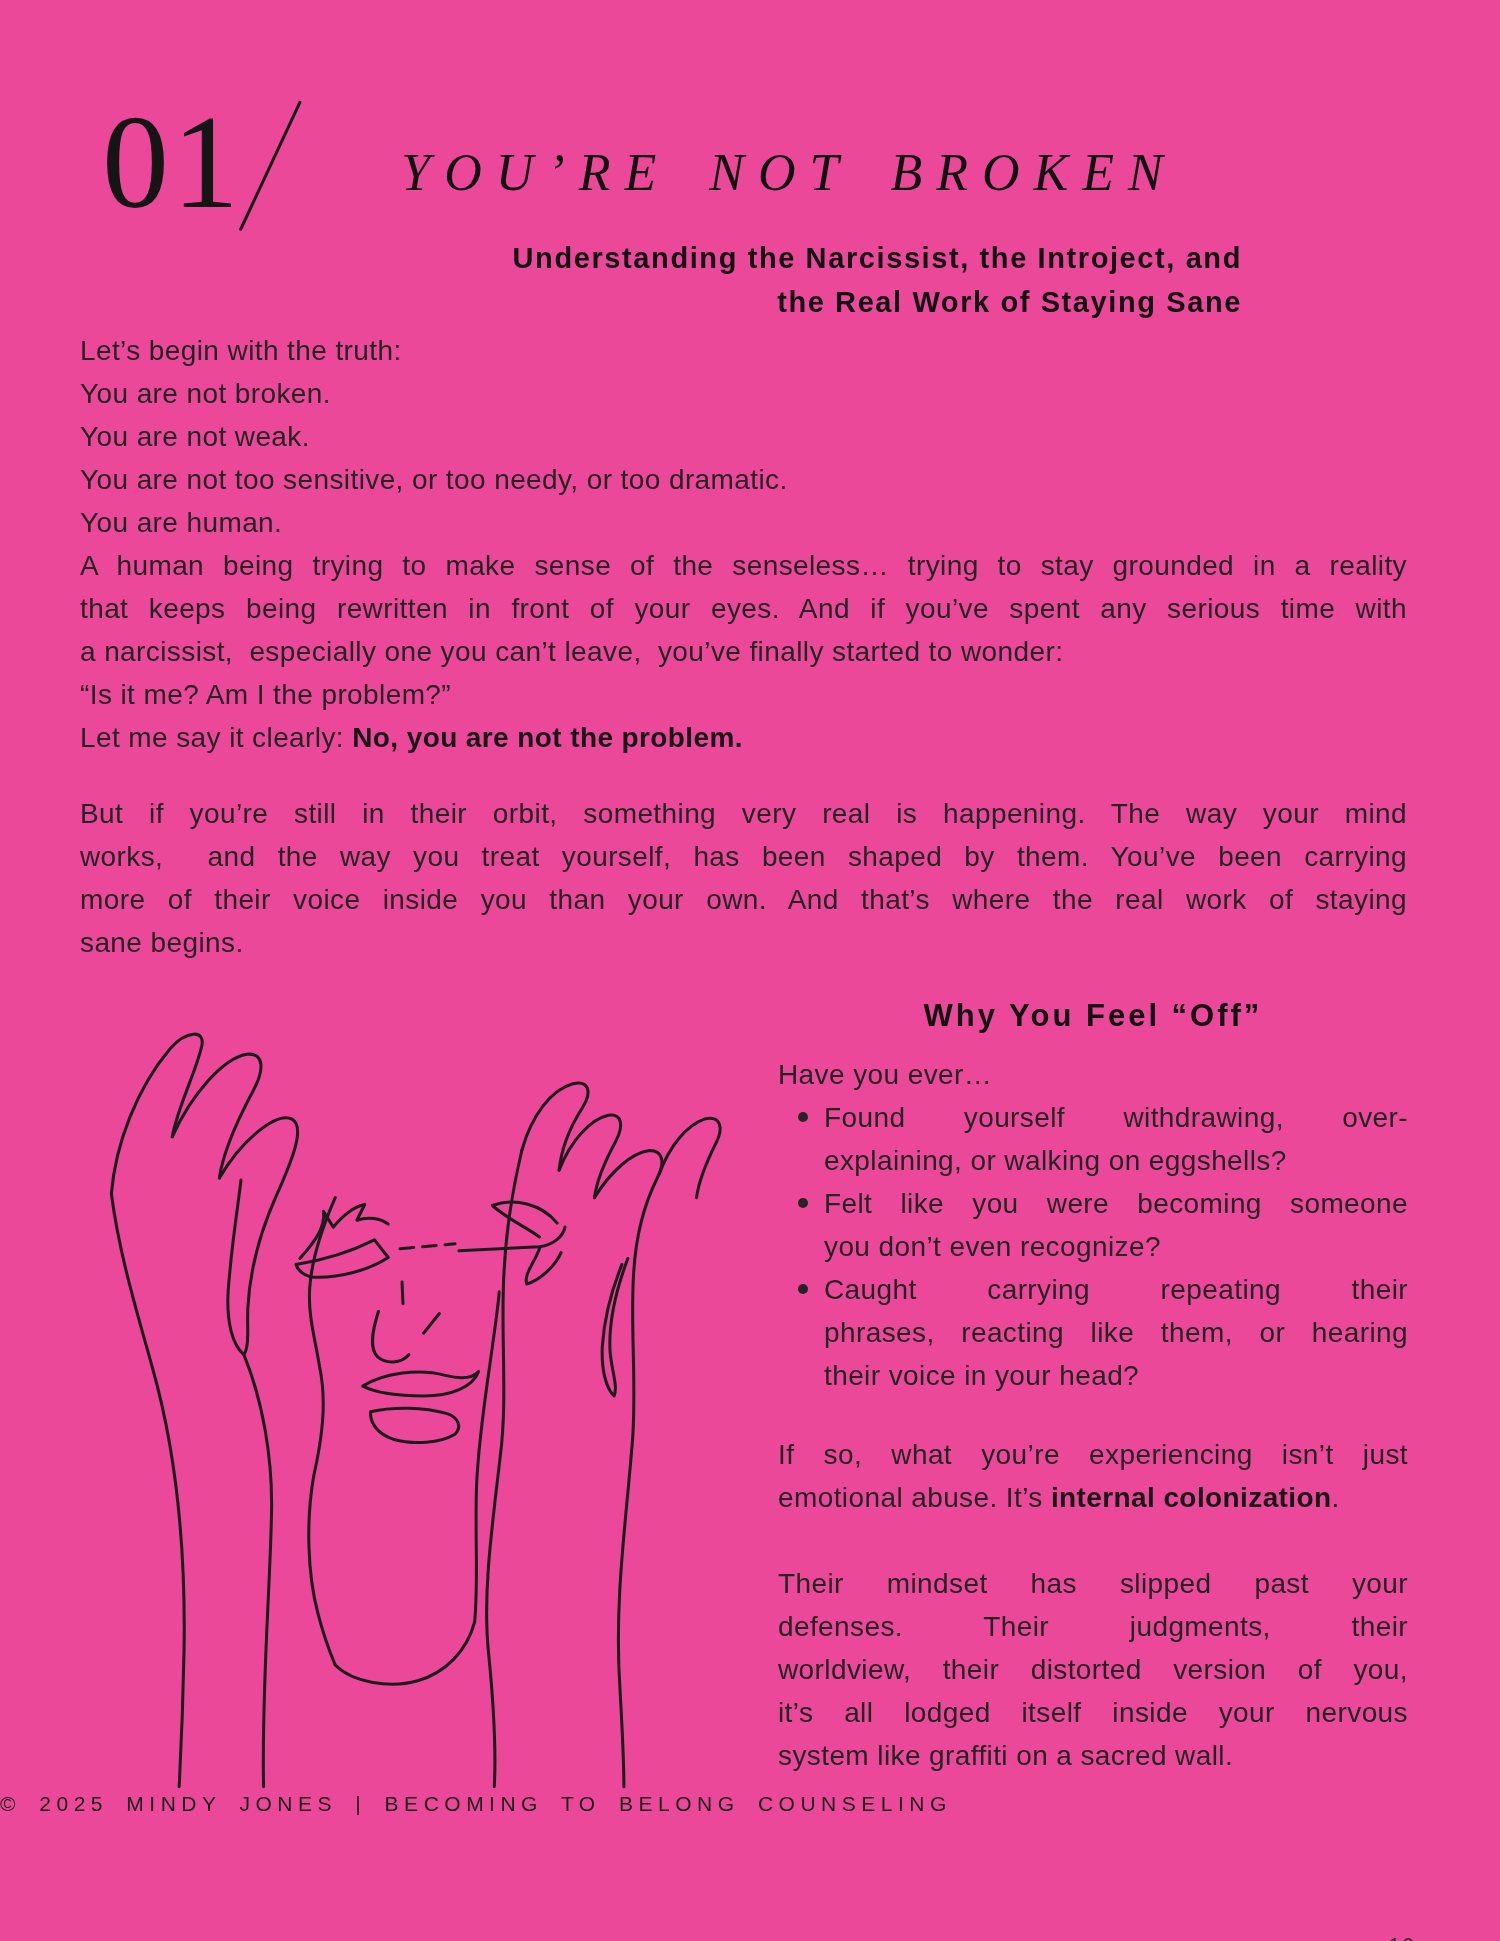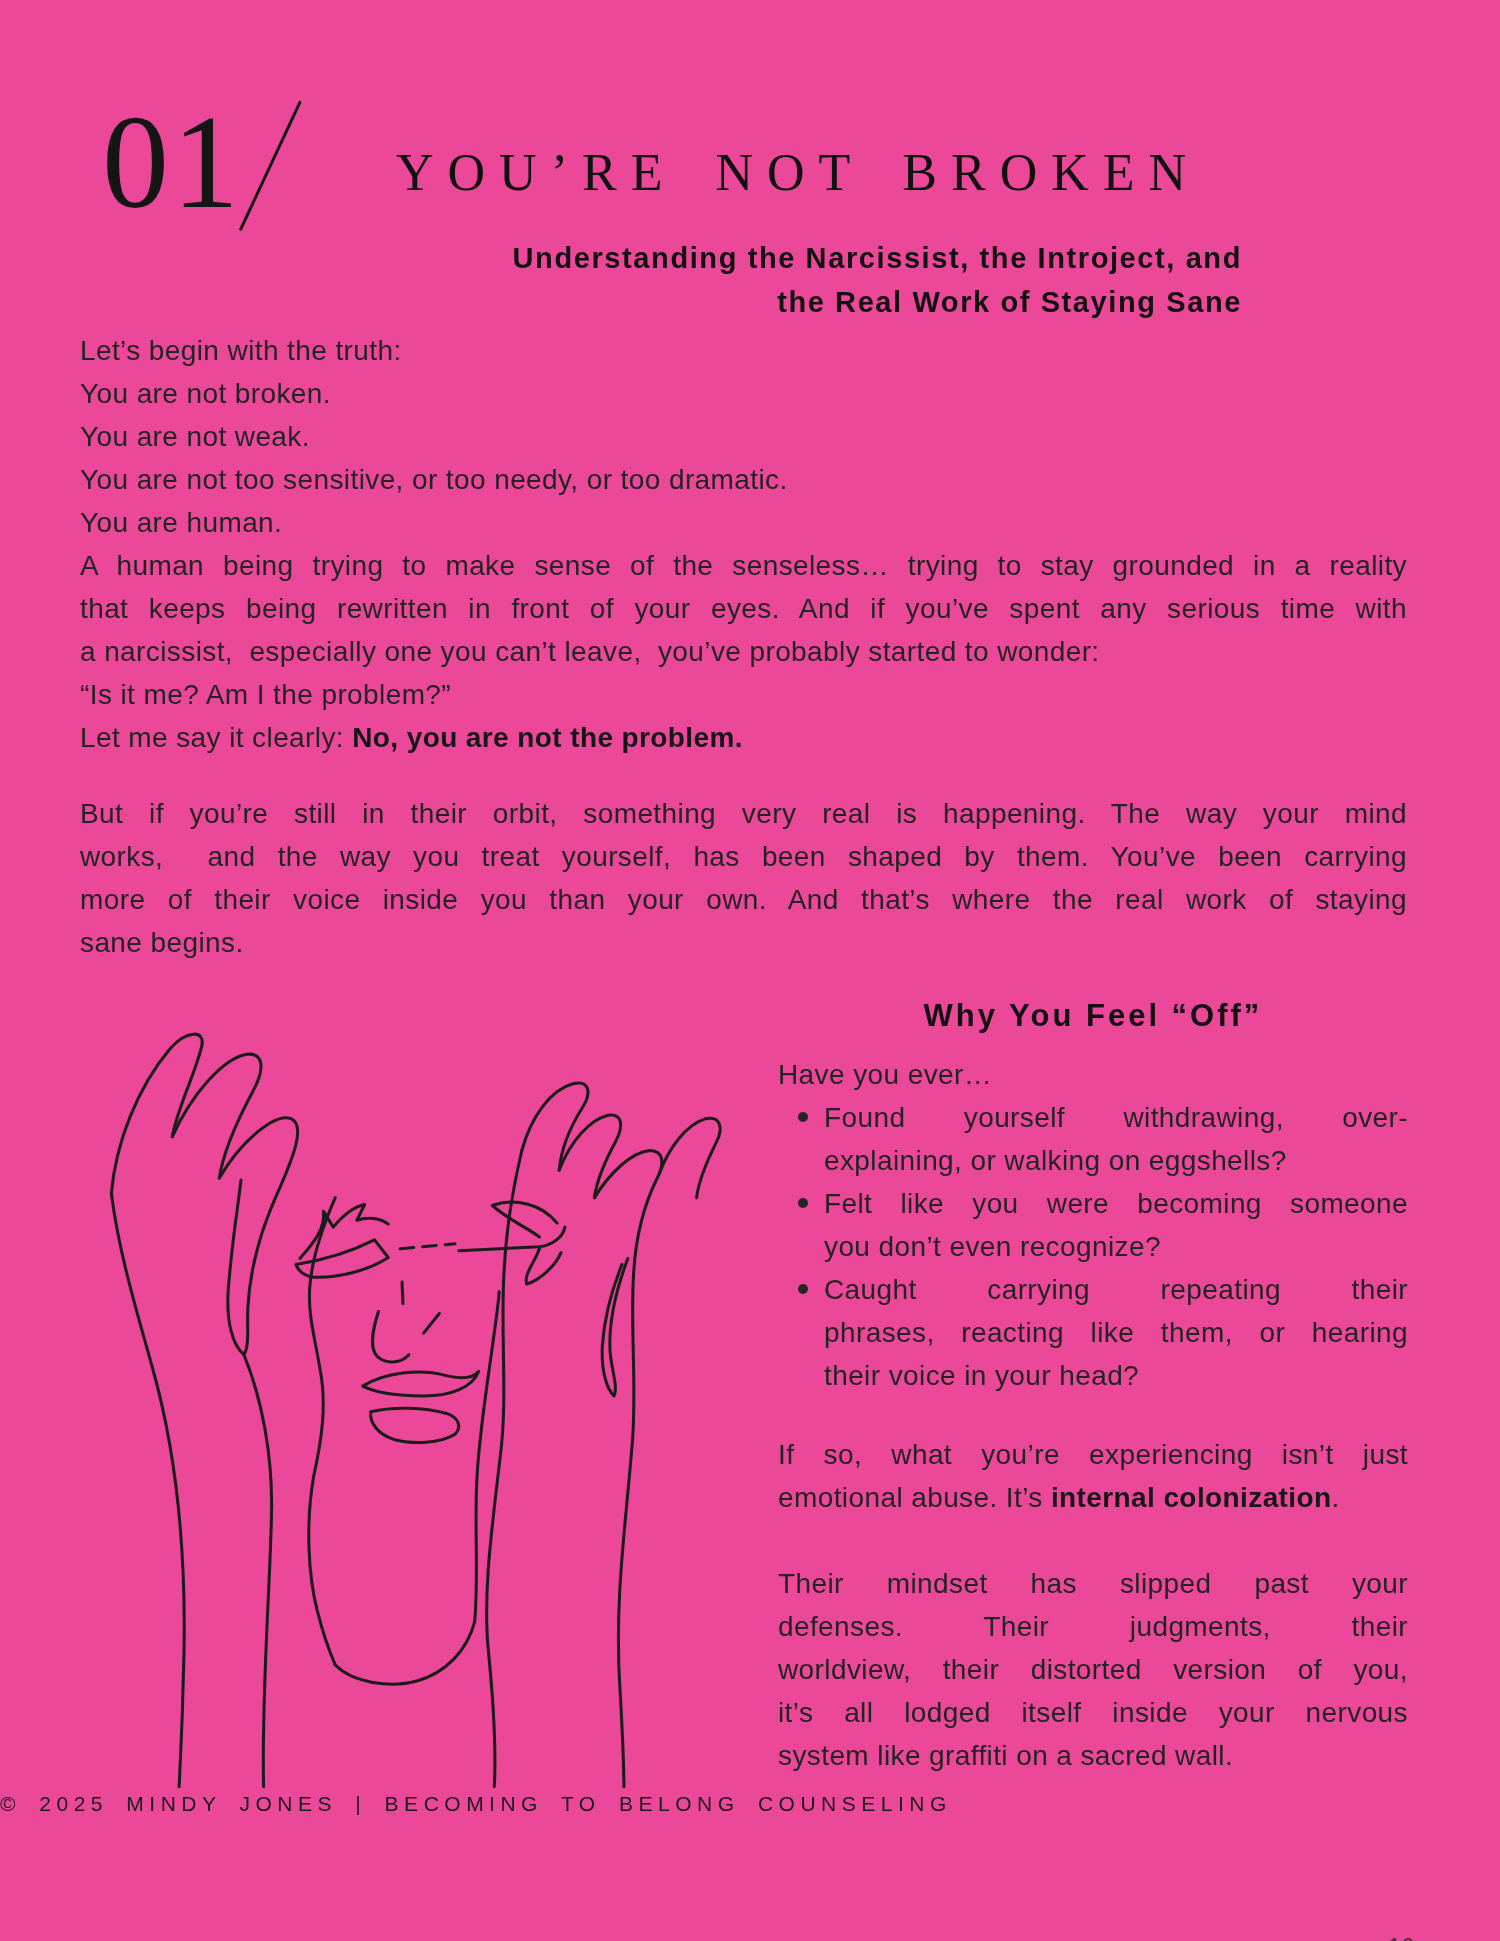--- a/index.html
+++ b/index.html
@@ -16,21 +16,21 @@
   }
   .chapter-slash{
     position:absolute; left:299px; top:101px; width:3px; height:143px;
     background:#161616; border-radius:2px;
     transform:rotate(25deg); transform-origin:top center;
   }
   .page-title{
     position:absolute; left:396px; top:142px; width:786px;
     font-family:"Liberation Serif", serif; font-weight:400;
     font-size:52px; line-height:62px; letter-spacing:14px; word-spacing:12px;
-    color:#111; white-space:nowrap;
+    color:#111; text-align:center; white-space:nowrap;font-style:italic;
   }
   .subtitle{
     position:absolute; left:242px; top:236px; width:1000px;
     text-align:right; font-weight:700; font-size:29px; line-height:44px;
     letter-spacing:1.6px; color:#121212;
   }
   
   .ln{ line-height:43px; font-size:28px; letter-spacing:0.4px;
        text-align:justify; white-space:pre-wrap; }
   .ln.j{ text-align-last:justify; }
@@ -75,21 +75,21 @@
   </div>
 
   <div class="intro-1">
     <div class="ln">Let’s begin with the truth:</div>
     <div class="ln">You are not broken.</div>
     <div class="ln">You are not weak.</div>
     <div class="ln">You are not too sensitive, or too needy, or too dramatic.</div>
     <div class="ln">You are human.</div>
     <div class="ln j">A human being trying to make sense of the senseless… trying to stay grounded in a reality</div>
     <div class="ln j">that keeps being rewritten in front of your eyes. And if you’ve spent any serious time with</div>
-    <div class="ln">a narcissist,  especially one you can’t leave,  you’ve probably started to wonder:</div>
+    <div class="ln">a narcissist,  especially one you can’t leave,  you’ve finally started to wonder:</div>
     <div class="ln">“Is it me? Am I the problem?”</div>
     <div class="ln"><span>Let me say it clearly: </span><span class="b">No, you are not the problem.</span></div>
   </div>
 
   <div class="intro-2">
     <div class="ln j">But if you’re still in their orbit, something very real is happening. The way your mind</div>
     <div class="ln j">works,  and the way you treat yourself, has been shaped by them. You’ve been carrying</div>
     <div class="ln j">more of their voice inside you than your own. And that’s where the real work of staying</div>
     <div class="ln">sane begins.</div>
   </div>

